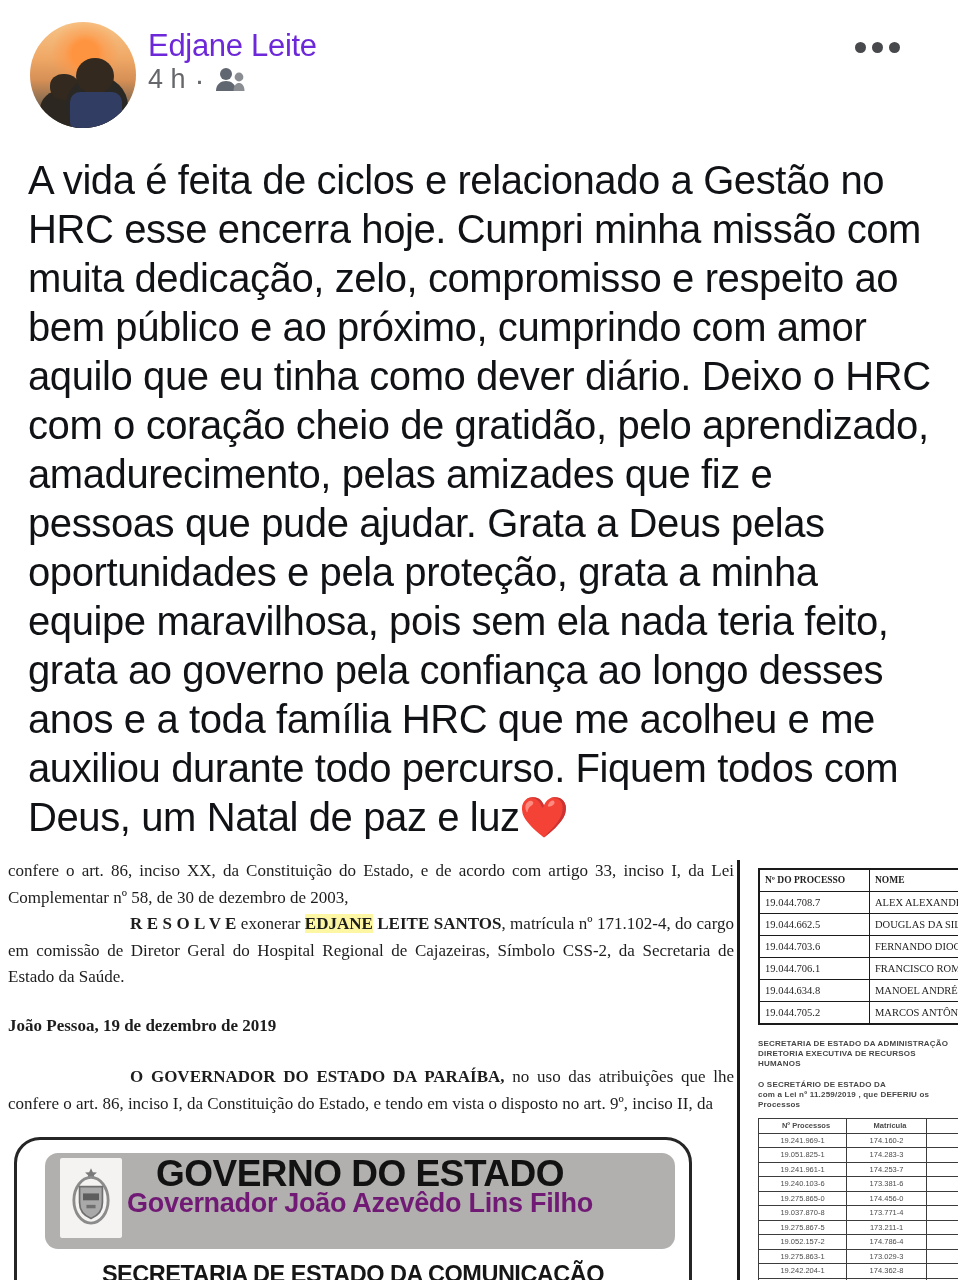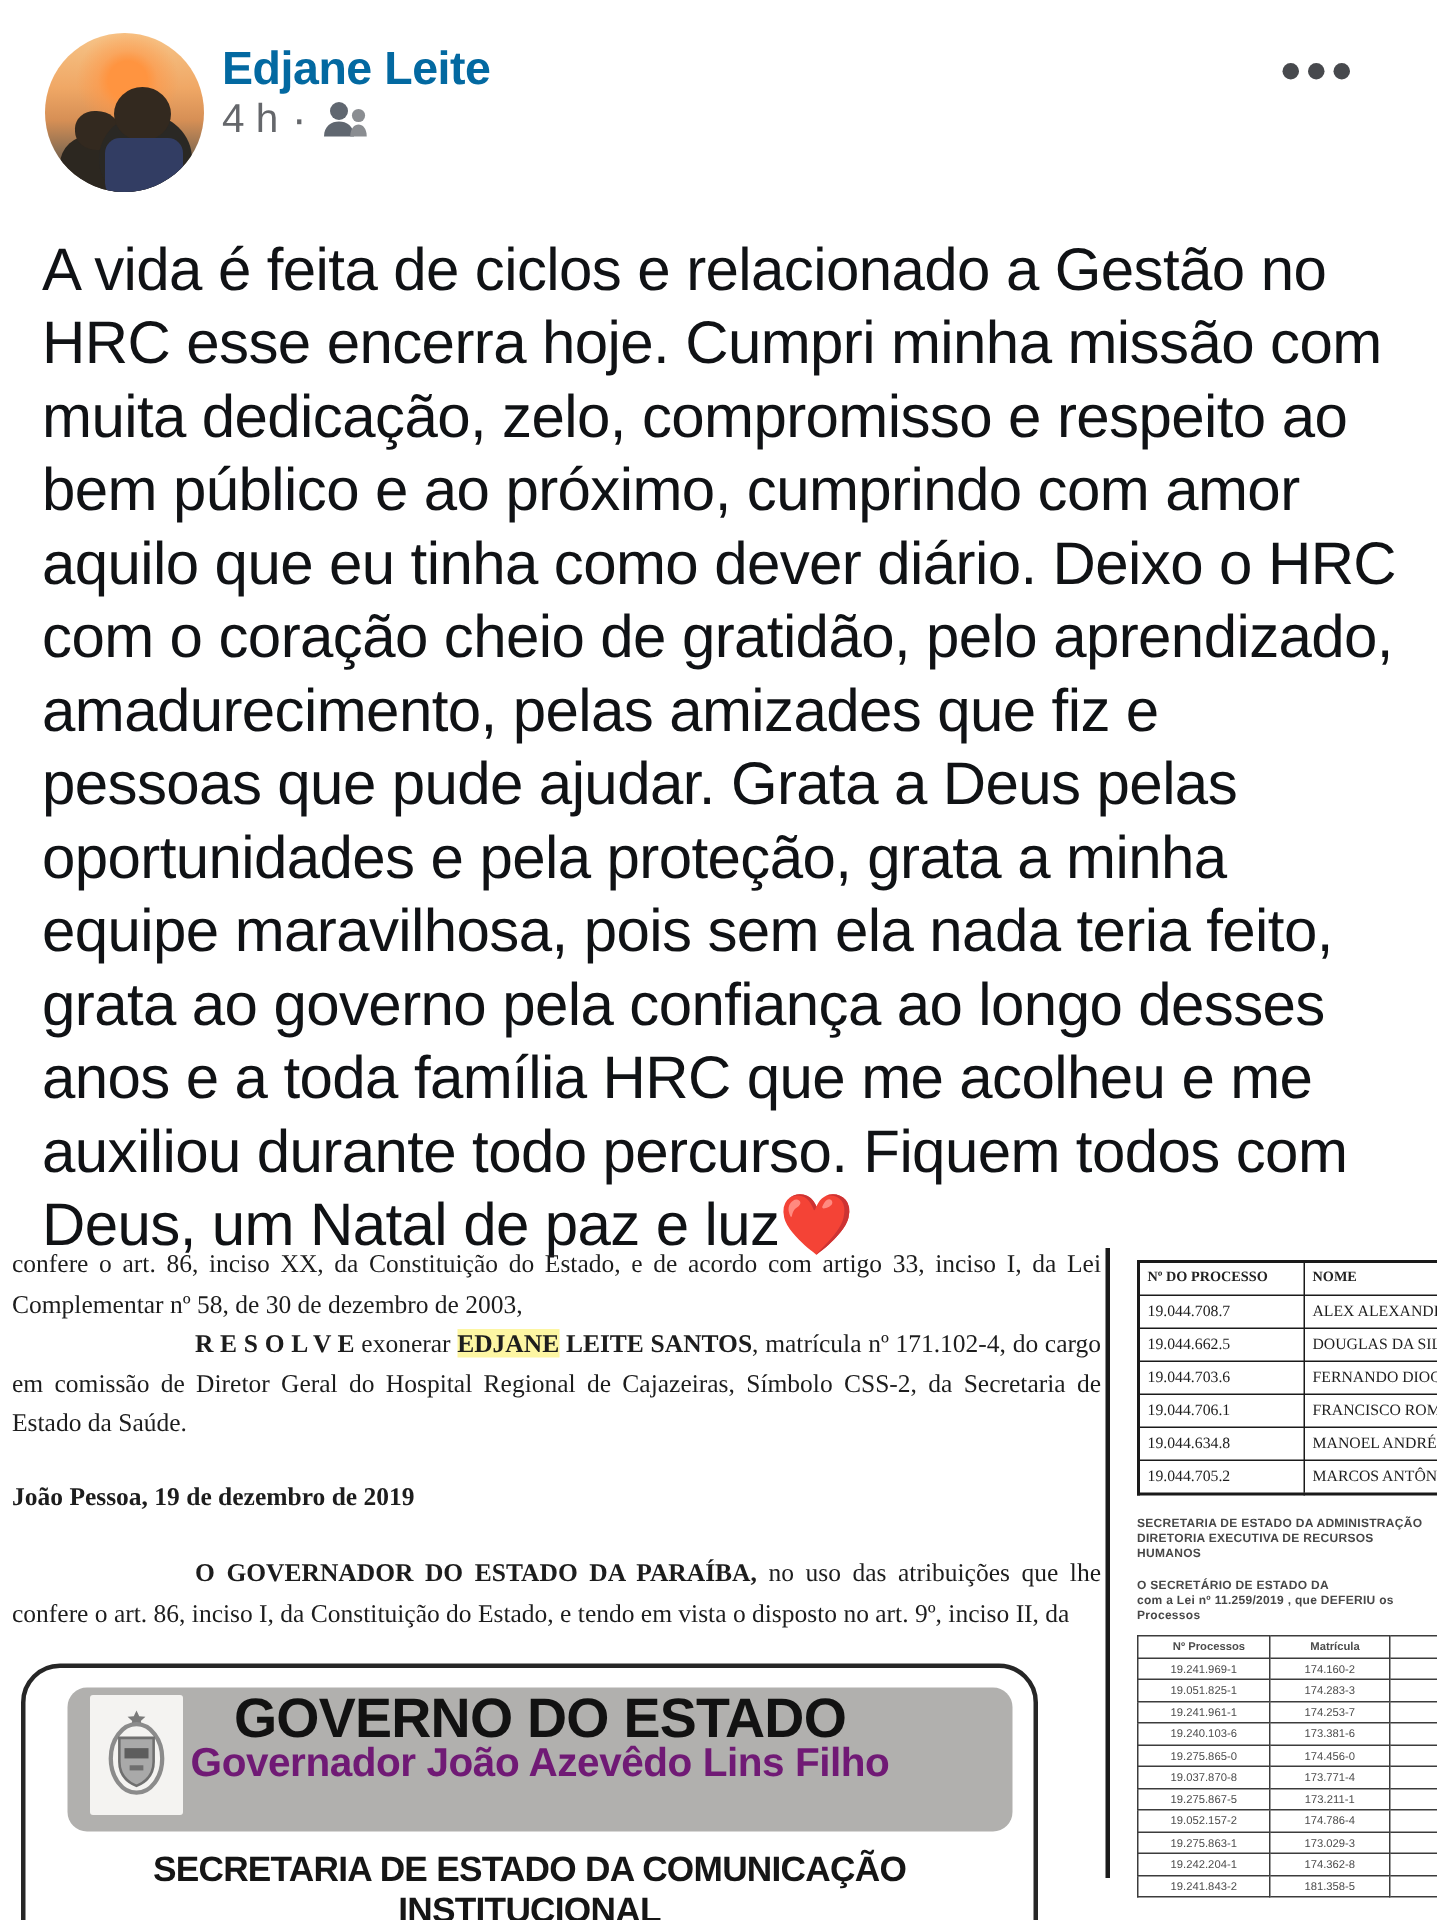--- a/index.html
+++ b/index.html
@@ -18,36 +18,36 @@
     background:
       radial-gradient(circle at 52% 30%, #ff9440 0 13px, rgba(255,150,70,.55) 20px, rgba(255,150,70,0) 34px),
       linear-gradient(180deg, #f6c488 0%, #f0a866 34%, #d68f55 55%, #8d6f52 74%, #4e443a 92%, #3b342e 100%);
     cursor: pointer;
   }
   .avatar .p1, .avatar .p2 { position: absolute; background: #33291f; }
   .avatar .p1 { width: 30px; height: 26px; left: 20px; top: 52px; border-radius: 46% 54% 50% 50%; box-shadow: -2px 24px 0 8px #2c2720; }
   .avatar .p2 { width: 38px; height: 36px; right: 22px; top: 36px; border-radius: 50%; box-shadow: 2px 30px 0 12px #2a2824; }
   .avatar .p2::after { content:""; position:absolute; left:-6px; top:34px; width:52px; height:40px; background:#323d63; border-radius:10px; }
   .hdr-text { position: absolute; left: 118px; top: 6px; }
-  .hdr-name { font-size: 31px; font-weight: bold; color: #0369a1; letter-spacing: -0.3px; cursor: pointer; }
+  .hdr-name { font-size: 31px; font-weight: normal; color: #6d28d9; letter-spacing: -0.3px; cursor: pointer; }
   .hdr-meta { display: flex; align-items: center; gap: 9px; color: #65676b; font-size: 27px; }
   .meta-dot { font-size: 30px; line-height: 10px; color: #65676b; }
   .friends-icon { width: 32px; height: 26px; display: inline-block; }
   .ellipsis { position: absolute; right: 22px; top: 14px; display: flex; gap: 6px; padding: 6px; cursor: pointer; }
   .ellipsis i { width: 11px; height: 11px; border-radius: 50%; background: #47494d; display: block; }
   
   .post-text {
     position: absolute; left: 28px; top: 156px; width: 904px;
     font-size: 40px; line-height: 49px; color: #101215;
     letter-spacing: -0.4px; white-space: pre-line;
   }
   .heart { font-style: normal; color: #ee2d3d; }
   
   .doc {
-    position: absolute; left: 0; top: 824px; width: 862px; height: 428px;
+    position: absolute; left: 0; top: 852px; width: 862px; height: 428px;
     font-family: "Liberation Serif", serif; color: #1d1d1d; cursor: pointer;
   }
   .doc-left { position: absolute; left: 8px; top: 6px; width: 726px; font-size: 17px; line-height: 26.5px; text-align: justify; }
   .indent { text-indent: 122px; }
   .hl { background: #fdf6a3; }
   .ato-row { display: flex; justify-content: space-between; font-weight: bold; margin-top: 22px; padding-right: 6px; }
   .gov-para { margin-top: 25px; }
   .doc-divider { position: absolute; left: 737px; top: 8px; width: 3px; height: 420px; background: #1b1b1b; }
   
   .gov-box {

